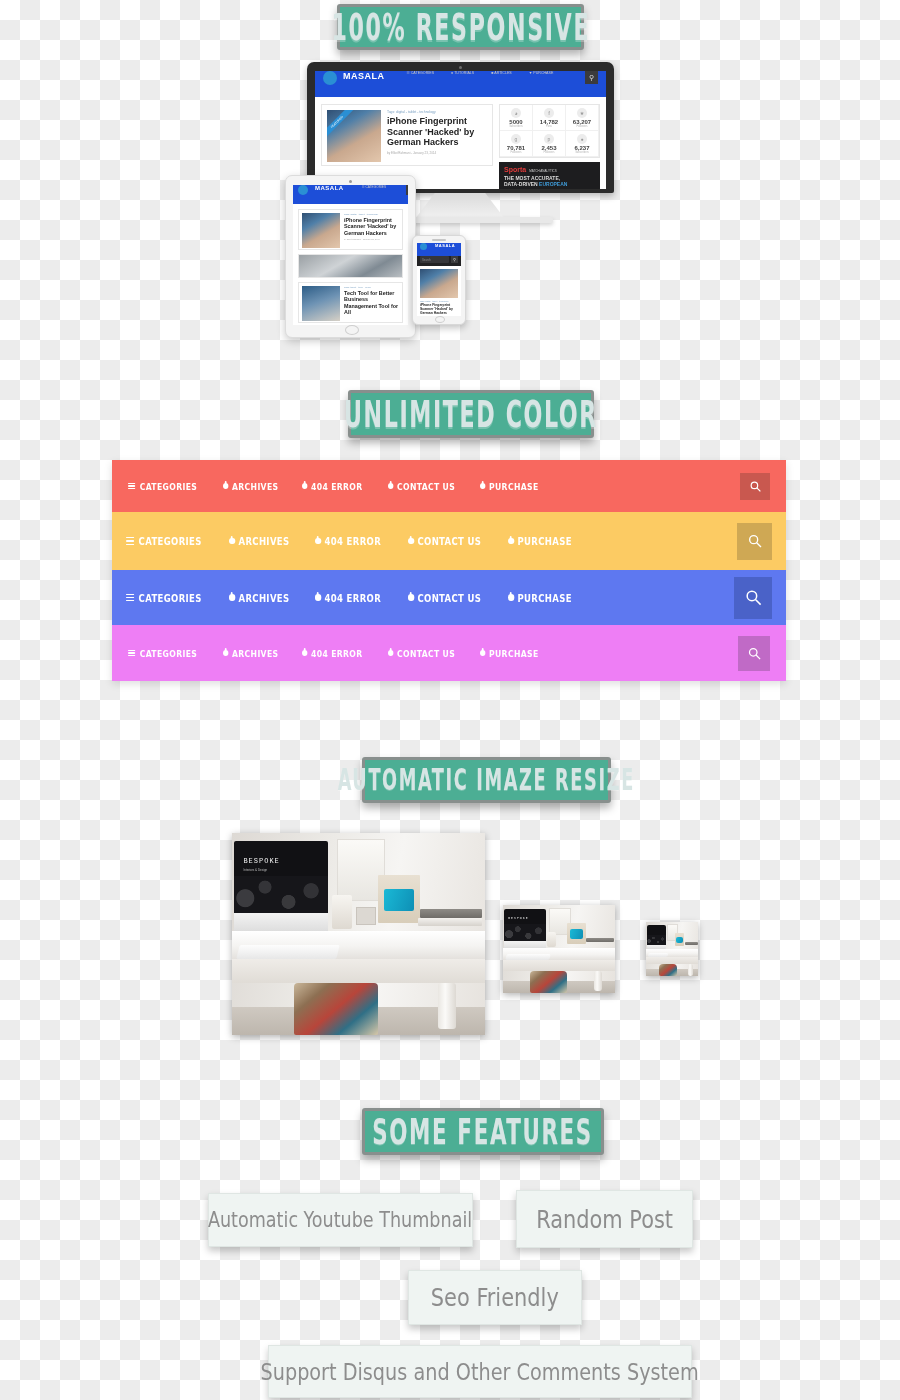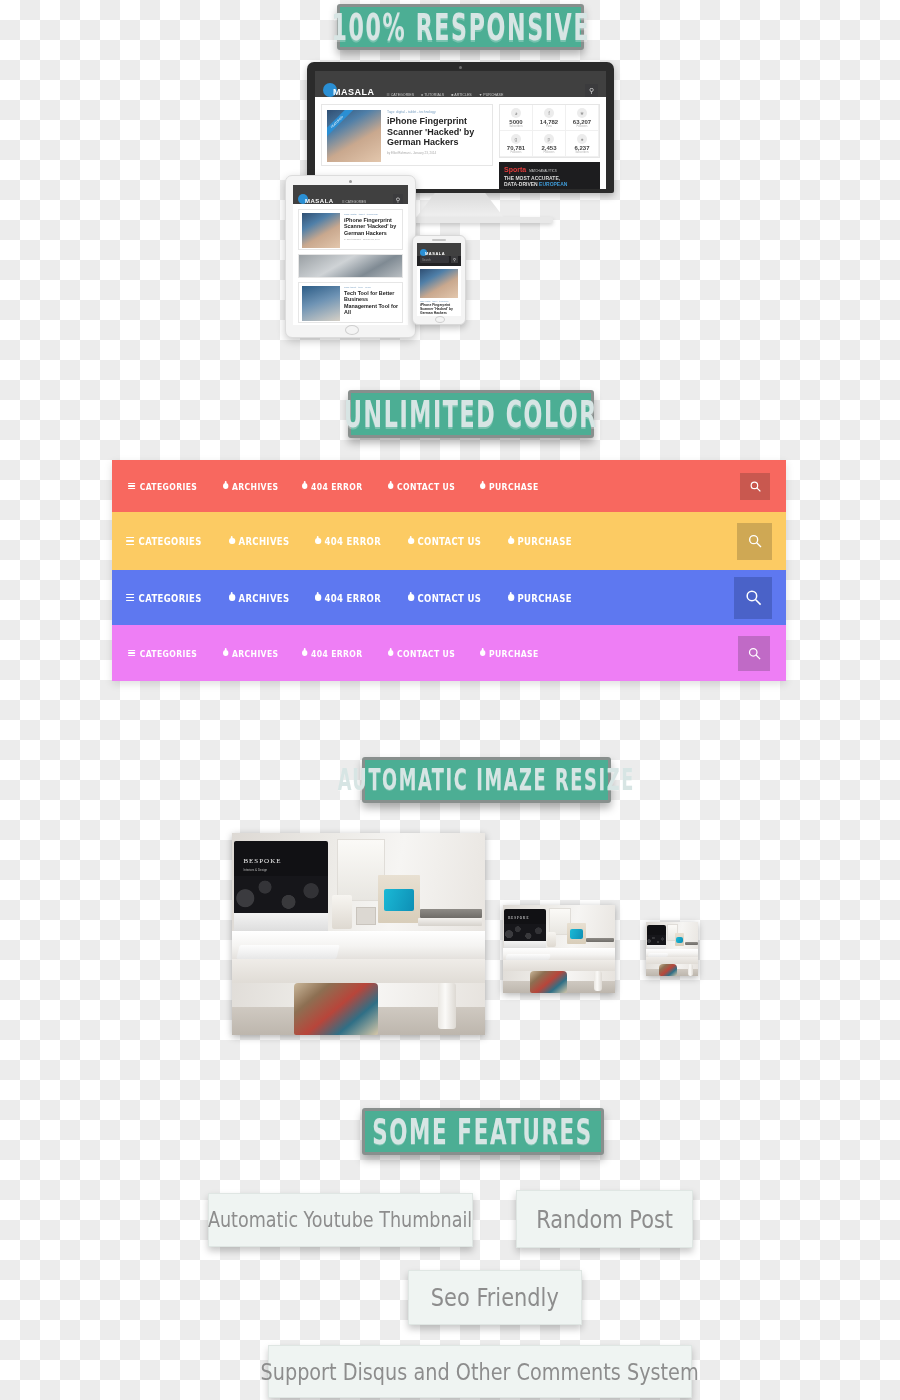--- a/index.html
+++ b/index.html
@@ -81,24 +81,25 @@
     position: absolute;
     left: 62px; top: 155px;
     width: 184px; height: 6px;
     border-radius: 2px;
     background: #e8e8e8;
     box-shadow: 0 2px 4px rgba(0,0,0,0.18);
   }
 
   
   .mk-nav {
-    background: #404040;
+    background: #1d4ed8;
     display: flex;
-    align-items: flex-end;
-    box-sizing: border-box;
+    align-items: flex-start;
+    box-sizing: border-box;
+    gap: 10px;
   }
   .mk-logo-dot {
     border-radius: 50%;
     background: #2a8fd4;
     display: inline-block;
     flex: none;
   }
   .mk-logo-txt {
     color: #fff;
     font-weight: bold;
@@ -326,21 +327,21 @@
       radial-gradient(circle at 12% 60%, rgba(255,255,255,.16) 0 10%, transparent 11%),
       radial-gradient(circle at 33% 30%, rgba(255,255,255,.13) 0 9%, transparent 10%),
       radial-gradient(circle at 58% 70%, rgba(255,255,255,.15) 0 11%, transparent 12%),
       radial-gradient(circle at 82% 40%, rgba(255,255,255,.12) 0 9%, transparent 10%),
       #16161a;
   }
   .ph-imac-word {
     position: absolute;
     top: 22%; left: 10%;
     color: #efefef;
-    font-family: Liberation Serif, serif;
+    font-family: Liberation Mono, monospace;
     letter-spacing: 1px;
     white-space: nowrap;
     text-align: center;
   }
   .ph-imac-chin {
     position: absolute;
     background: linear-gradient(180deg,#f3f3f3,#d9d9d9);
     border-radius: 0 0 3px 3px;
   }
   .ph-imac-foot {

